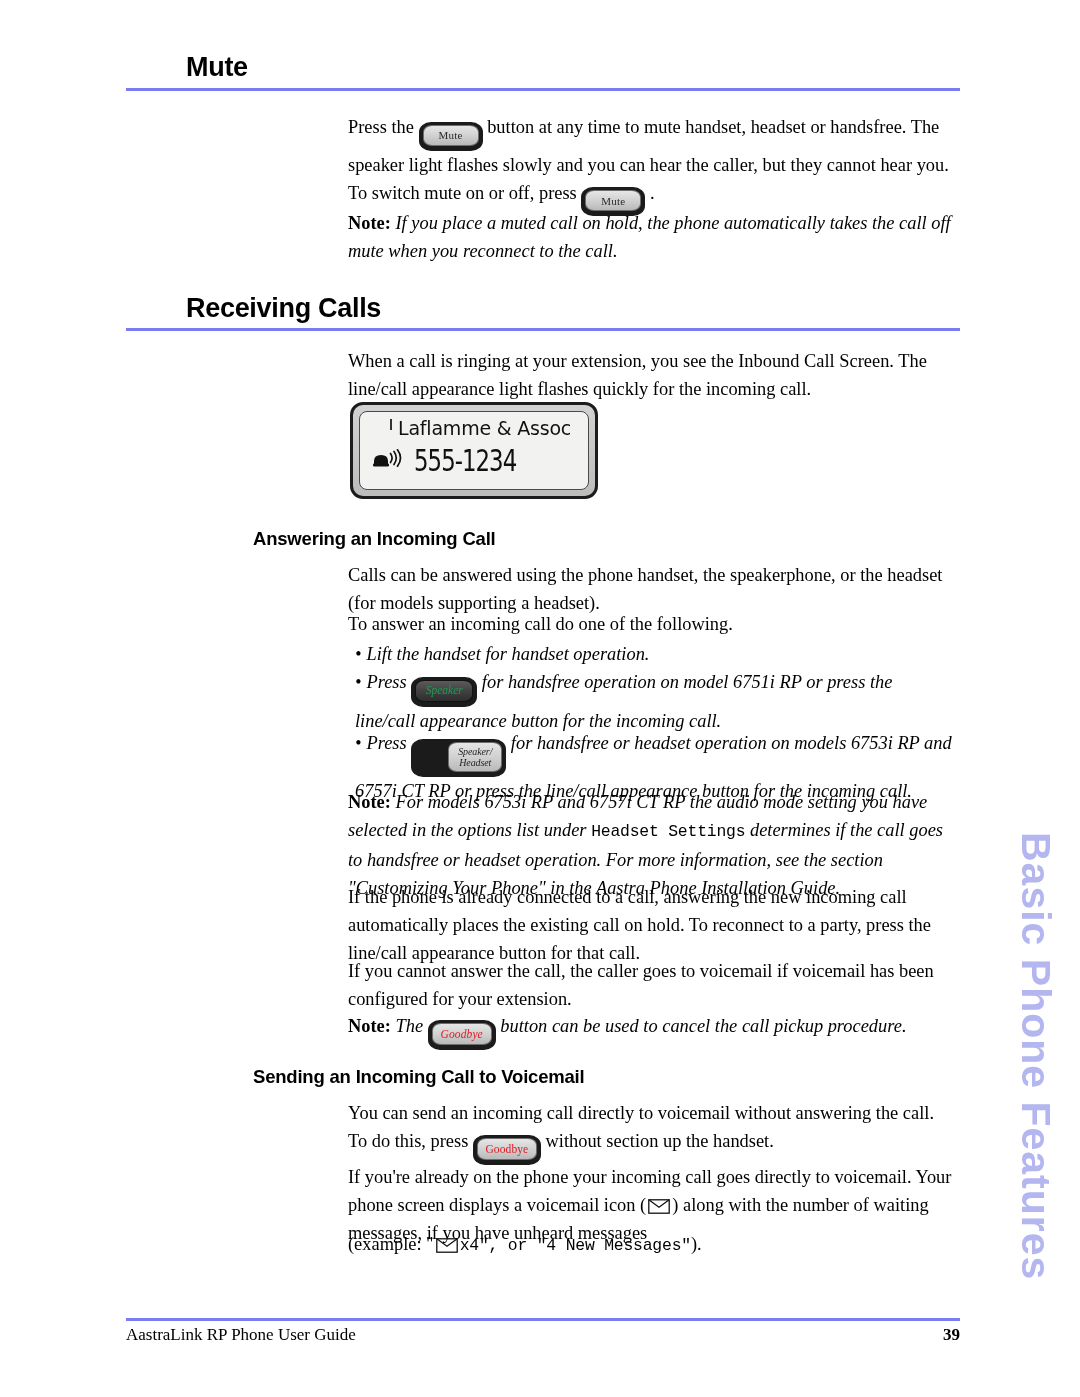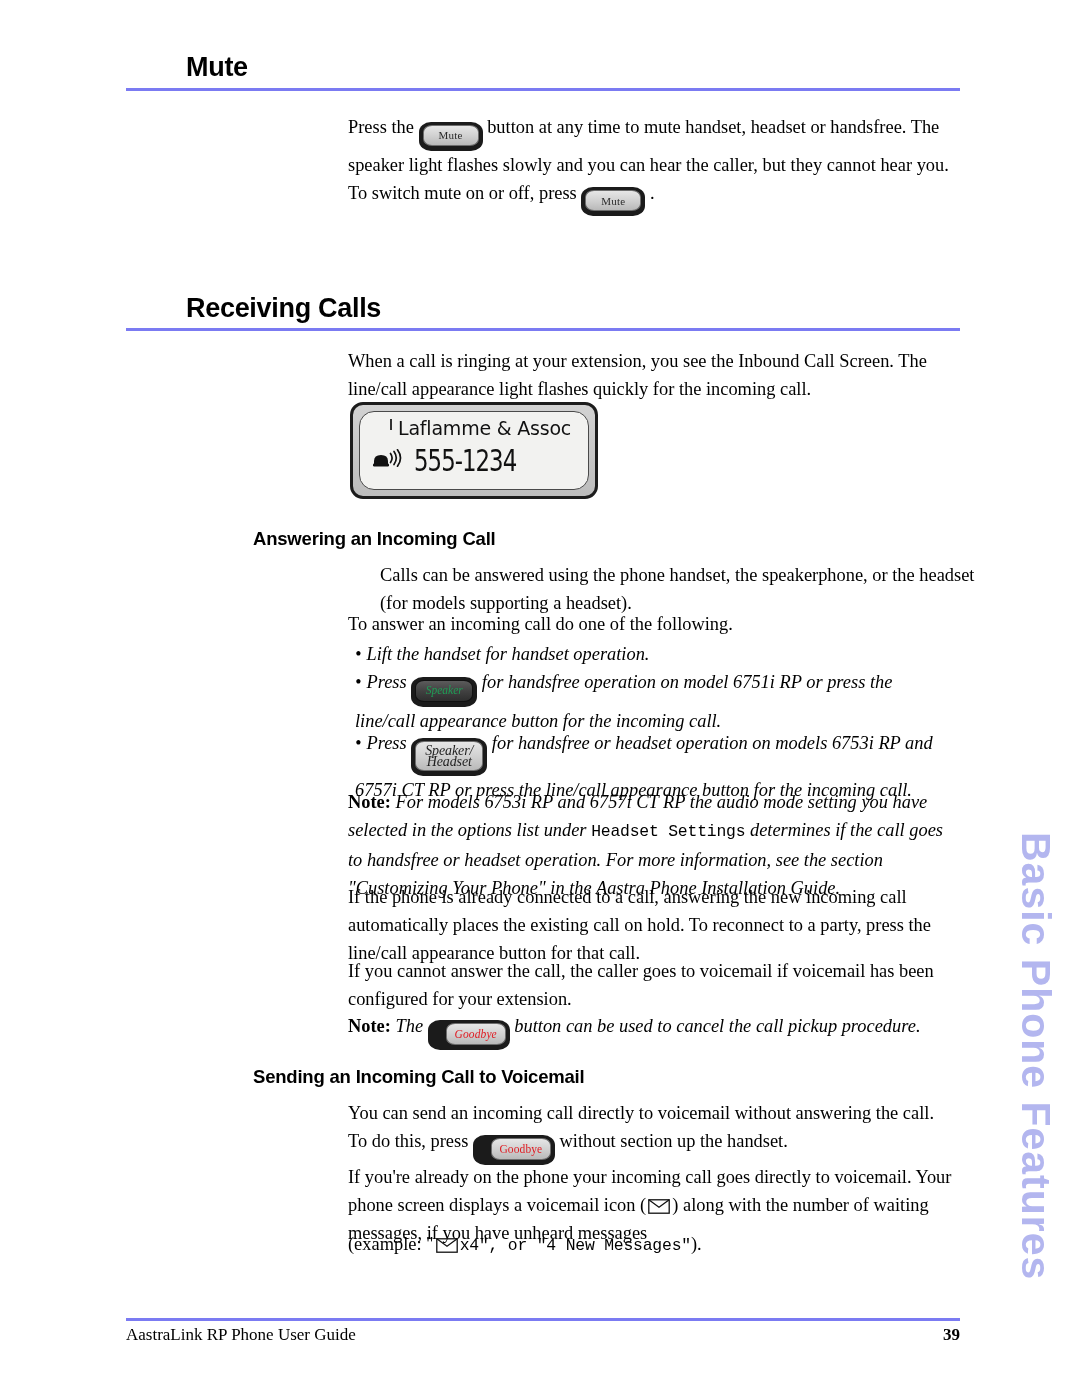--- a/index.html
+++ b/index.html
@@ -116,51 +116,51 @@
   }
   
   .btn-speaker .btn-face {
     width: 58px; height: 22px;
     background: linear-gradient(#5b5b5b, #3f3f3f 55%, #2e2e2e);
     border: 1px solid #111;
     font-size: 11.5px; color: #1f9d55;
   }
   
   .btn-spkhs .btn-face {
-    width: 68px; height: 30px;
-    font-size: 14px; color: #1f1f1f;
+    width: 54px; height: 30px;
+    font-size: 10px; color: #1f1f1f;
     line-height: 11px;
     letter-spacing: -0.1px;
+    margin-left: 33px;
   }
   
   .btn-goodbye .btn-face {
     width: 60px; height: 22px;
     font-size: 11.5px; color: #e01b22;
     letter-spacing: 0.1px;
-    margin-left: 14px;
   }
 
   
   .lcd {
     position: absolute;
     left: 350px;
     top: 402px;
     width: 248px;
     height: 97px;
     border: 3px solid #1c1c1c;
     border-radius: 13px;
     background: linear-gradient(#d2d2d2, #bdbdbd);
     box-sizing: border-box;
     padding: 6px;
   }
   .lcd-inner {
     width: 100%;
     height: 100%;
     border: 1.6px solid #4a4a4a;
-    border-radius: 15px;
+    border-radius: 8px;
     background: #f2f2f0;
     box-sizing: border-box;
     position: relative;
     overflow: hidden;
   }
   .lcd-line1 {
     position: absolute;
     left: 38px;
     top: 5px;
     font-family: "DejaVu Sans", sans-serif;
@@ -264,20 +264,24 @@
     </span>
     <span>button at any time to mute handset, headset or handsfree. The speaker light flashes slowly and you can hear the caller, but they cannot hear you. To switch mute on or off, press</span>
     <span class="btn-shell btn-mute">
       <span class="btn-face">
           <span>Mute</span>
         </span>
     </span>
     <span>.</span>
   </div>
 
+  <div class="para ital" style="top:209px;">
+    <b class="note">Note:</b>
+    <span>If you place a muted call on hold, the phone automatically takes the call off mute when you reconnect to the call.</span>
+  </div>
 
   <div class="h1" style="top:293px;">Receiving Calls</div>
   <div class="rule" style="top:328px;"></div>
 
   <div class="para" style="top:347px;">When a call is ringing at your extension, you see the Inbound Call Screen. The line/call appearance light flashes quickly for the incoming call.</div>
 
   <div class="lcd">
     <div class="lcd-inner">
       <div class="lcd-tick"></div>
       <div class="lcd-line1">Laflamme &amp; Assoc</div>
@@ -287,21 +291,21 @@
         <path d="M18.5 5.5 q3.2 4.5 0 9" stroke="#111" stroke-width="1.7" fill="none" stroke-linecap="round"></path>
         <path d="M22 3.5 q4.6 6.5 0 13" stroke="#111" stroke-width="1.7" fill="none" stroke-linecap="round"></path>
         <path d="M25.5 1.8 q6 8.2 0 16.4" stroke="#111" stroke-width="1.7" fill="none" stroke-linecap="round"></path>
       </svg>
       <div class="lcd-num">555-1234</div>
     </div>
   </div>
 
   <div class="h2" style="top:528px;">Answering an Incoming Call</div>
 
-  <div class="para" style="top:561px;margin-left:32px;">Calls can be answered using the phone handset, the speakerphone, or the headset (for models supporting a headset).</div>
+  <div class="para" style="top:561px;">Calls can be answered using the phone handset, the speakerphone, or the headset (for models supporting a headset).</div>
 
   <div class="para" style="top:610px;">To answer an incoming call do one of the following.</div>
 
   <div class="bullet" style="top:640px;">
     <span class="dot">•</span><span>Lift the handset for handset operation.</span>
   </div>
 
   <div class="bullet" style="top:668px;">
     <span class="dot">•</span><span>Press</span>
     <span class="btn-shell btn-speaker">

